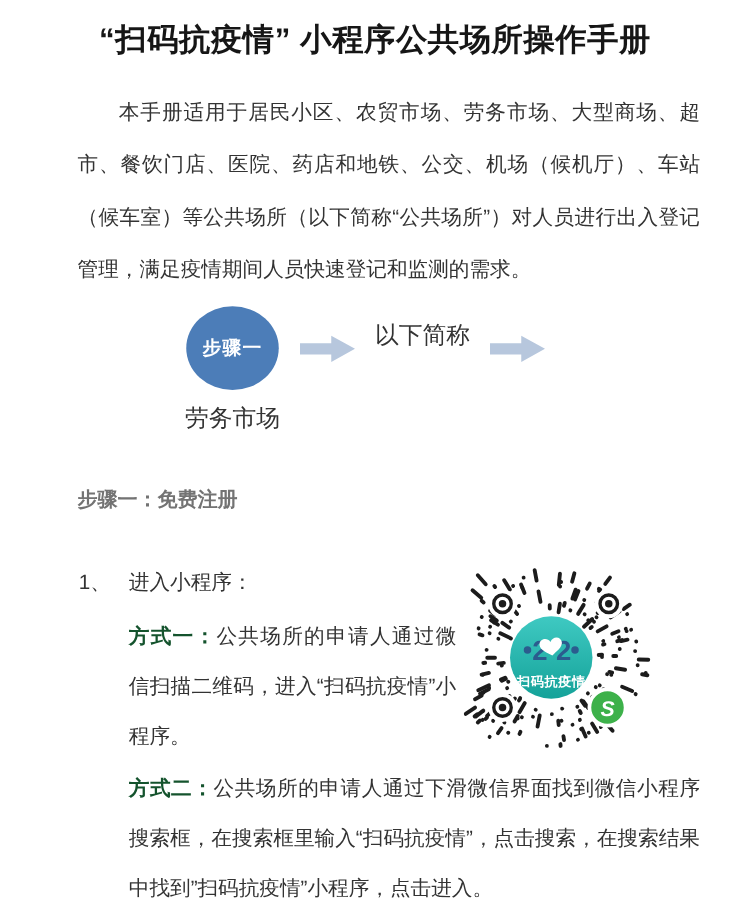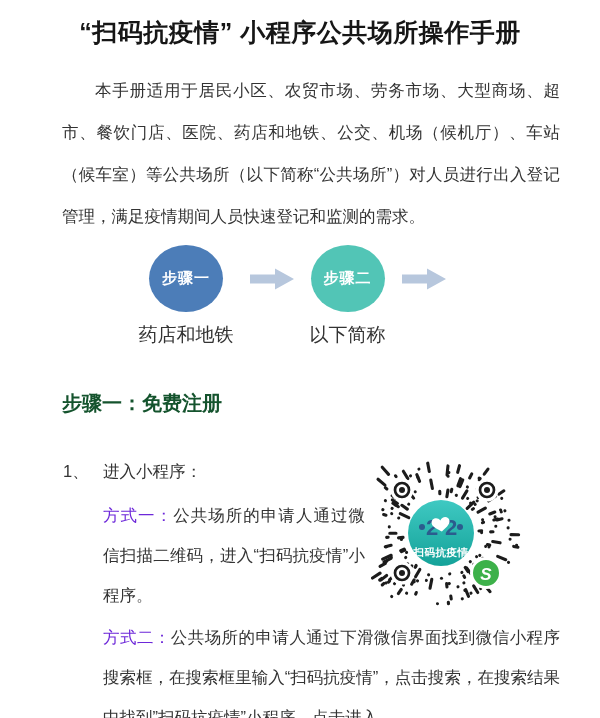--- a/index.html
+++ b/index.html
@@ -52,63 +52,62 @@
   .step-caption {
     margin-top: 10px;
     font-size: 19px;
     color: #333;
     white-space: nowrap;
   }
   .arrow { margin: 23px 16px 0 16px; color: var(--arrow, #b9c9dd); display: block; }
 
   .section-heading {
     margin: 42px 40px 0 62px;
-    font-size: 20px;
+    font-size: 16px;
     font-weight: 800;
-    color: #14532d;
+    color: #737373;
   }
 
   .list-item {
     margin: 44px 40px 0 63px;
     display: flex;
     align-items: flex-start;
     font-size: 16.5px;
   }
   .list-num { width: 40px; flex: 0 0 40px; color: #333; }
   .list-body { flex: 1; }
 
   .method-row { display: flex; align-items: flex-end; }
   .method-left { width: 262px; flex: 0 0 262px; }
   .item-title { font-size: 16.5px; color: #333; }
   .method { font-size: 16.5px; line-height: 40px; text-align: justify; color: #333; }
   .method-left .method { margin-top: 12px; }
-  .method-label { font-weight: 400; color: #6d28d9; }
+  .method-label { font-weight: 700; color: #14532d; }
   .method-2 { margin-top: 2px; }
 
   .qr-box { margin-left: 6px; margin-top: -2px; }
 </style>
 </head>
 <body>
 
 <div class="page">
 
   <h1 class="doc-title">“扫码抗疫情” 小程序公共场所操作手册</h1>
 
   <p class="intro">本手册适用于居民小区、农贸市场、劳务市场、大型商场、超市、餐饮门店、医院、药店和地铁、公交、机场（候机厅）、车站（候车室）等公共场所（以下简称“公共场所”）对人员进行出入登记管理，满足疫情期间人员快速登记和监测的需求。</p>
 
   <div class="steps">
     <div class="step">
       <div class="step-circle c1">步骤一</div>
-      <div class="step-caption">药店和地铁</div>
+      <div class="step-caption">劳务市场</div>
     </div>
     <svg class="arrow" width="44" height="22" viewBox="0 0 44 22">
       <polygon points="0,6.5 25,6.5 25,0.5 44,11 25,21.5 25,15.5 0,15.5" fill="currentColor"></polygon>
     </svg>
     <div class="step">
-      <div class="step-circle c2">步骤二</div>
       <div class="step-caption">以下简称</div>
     </div>
     <svg class="arrow" width="44" height="22" viewBox="0 0 44 22">
       <polygon points="0,6.5 25,6.5 25,0.5 44,11 25,21.5 25,15.5 0,15.5" fill="currentColor"></polygon>
     </svg>
     <div class="step">
     </div>
   </div>
 
   <h2 class="section-heading">步骤一：免费注册</h2>

